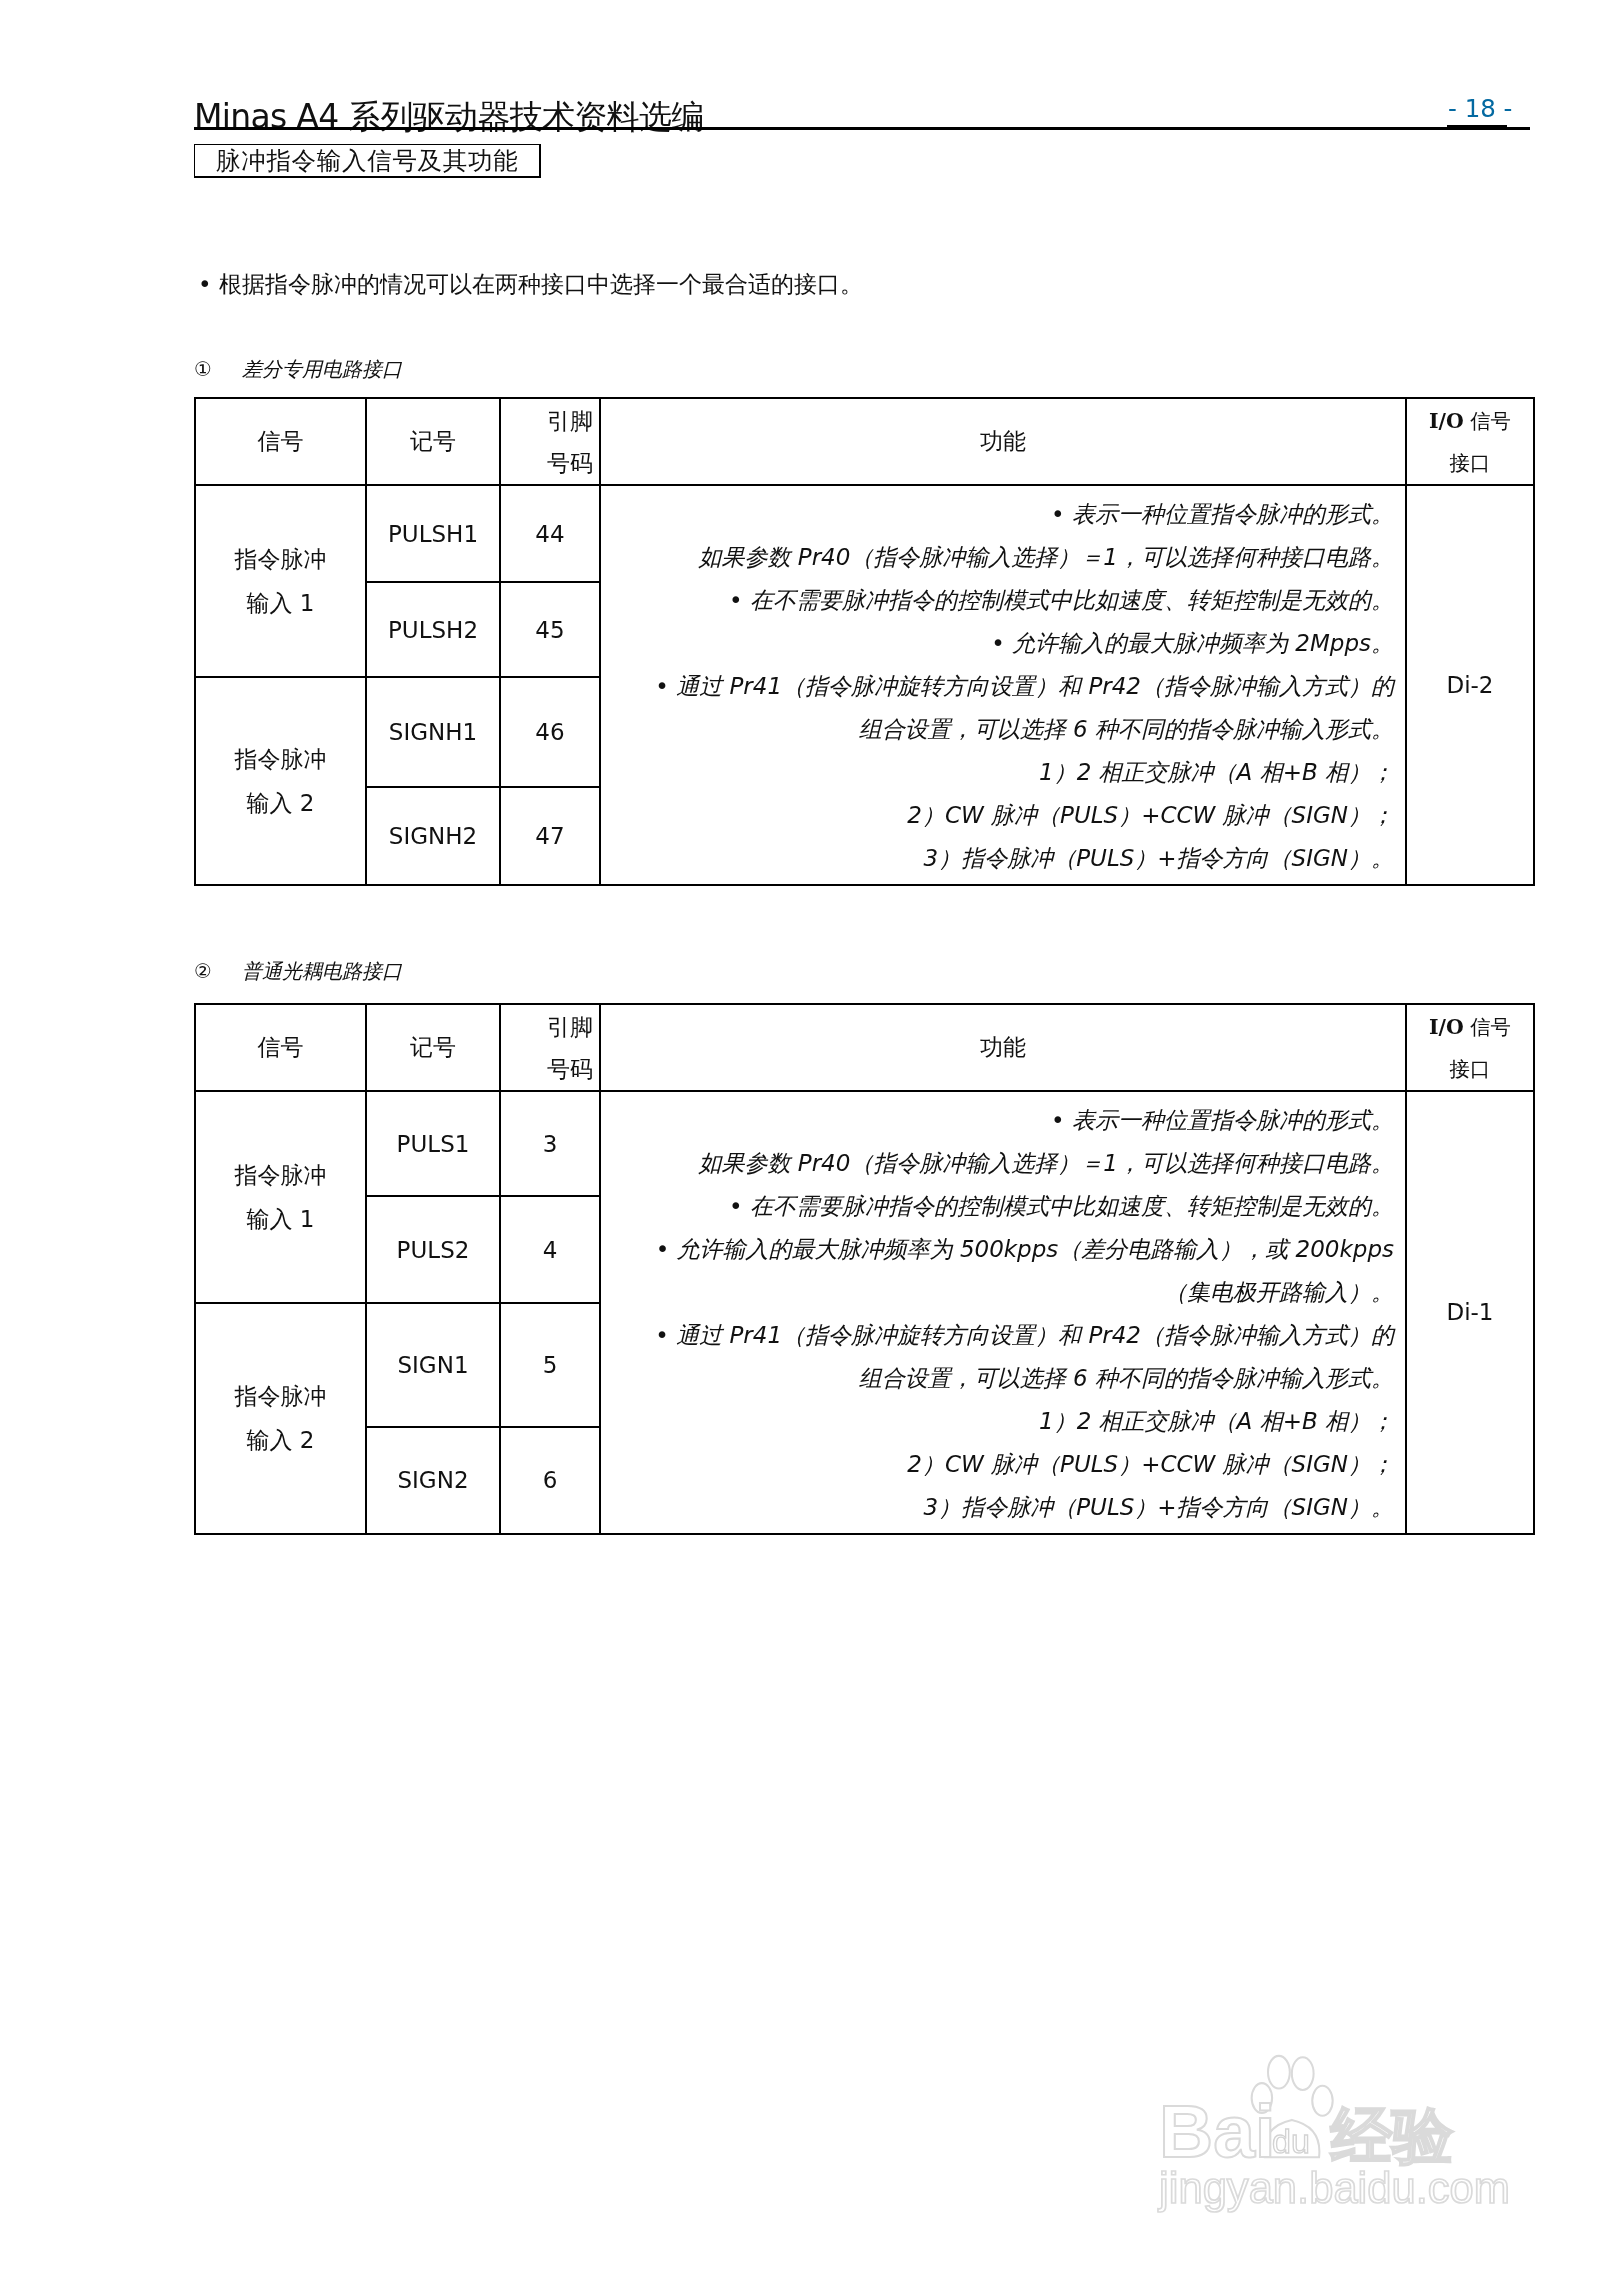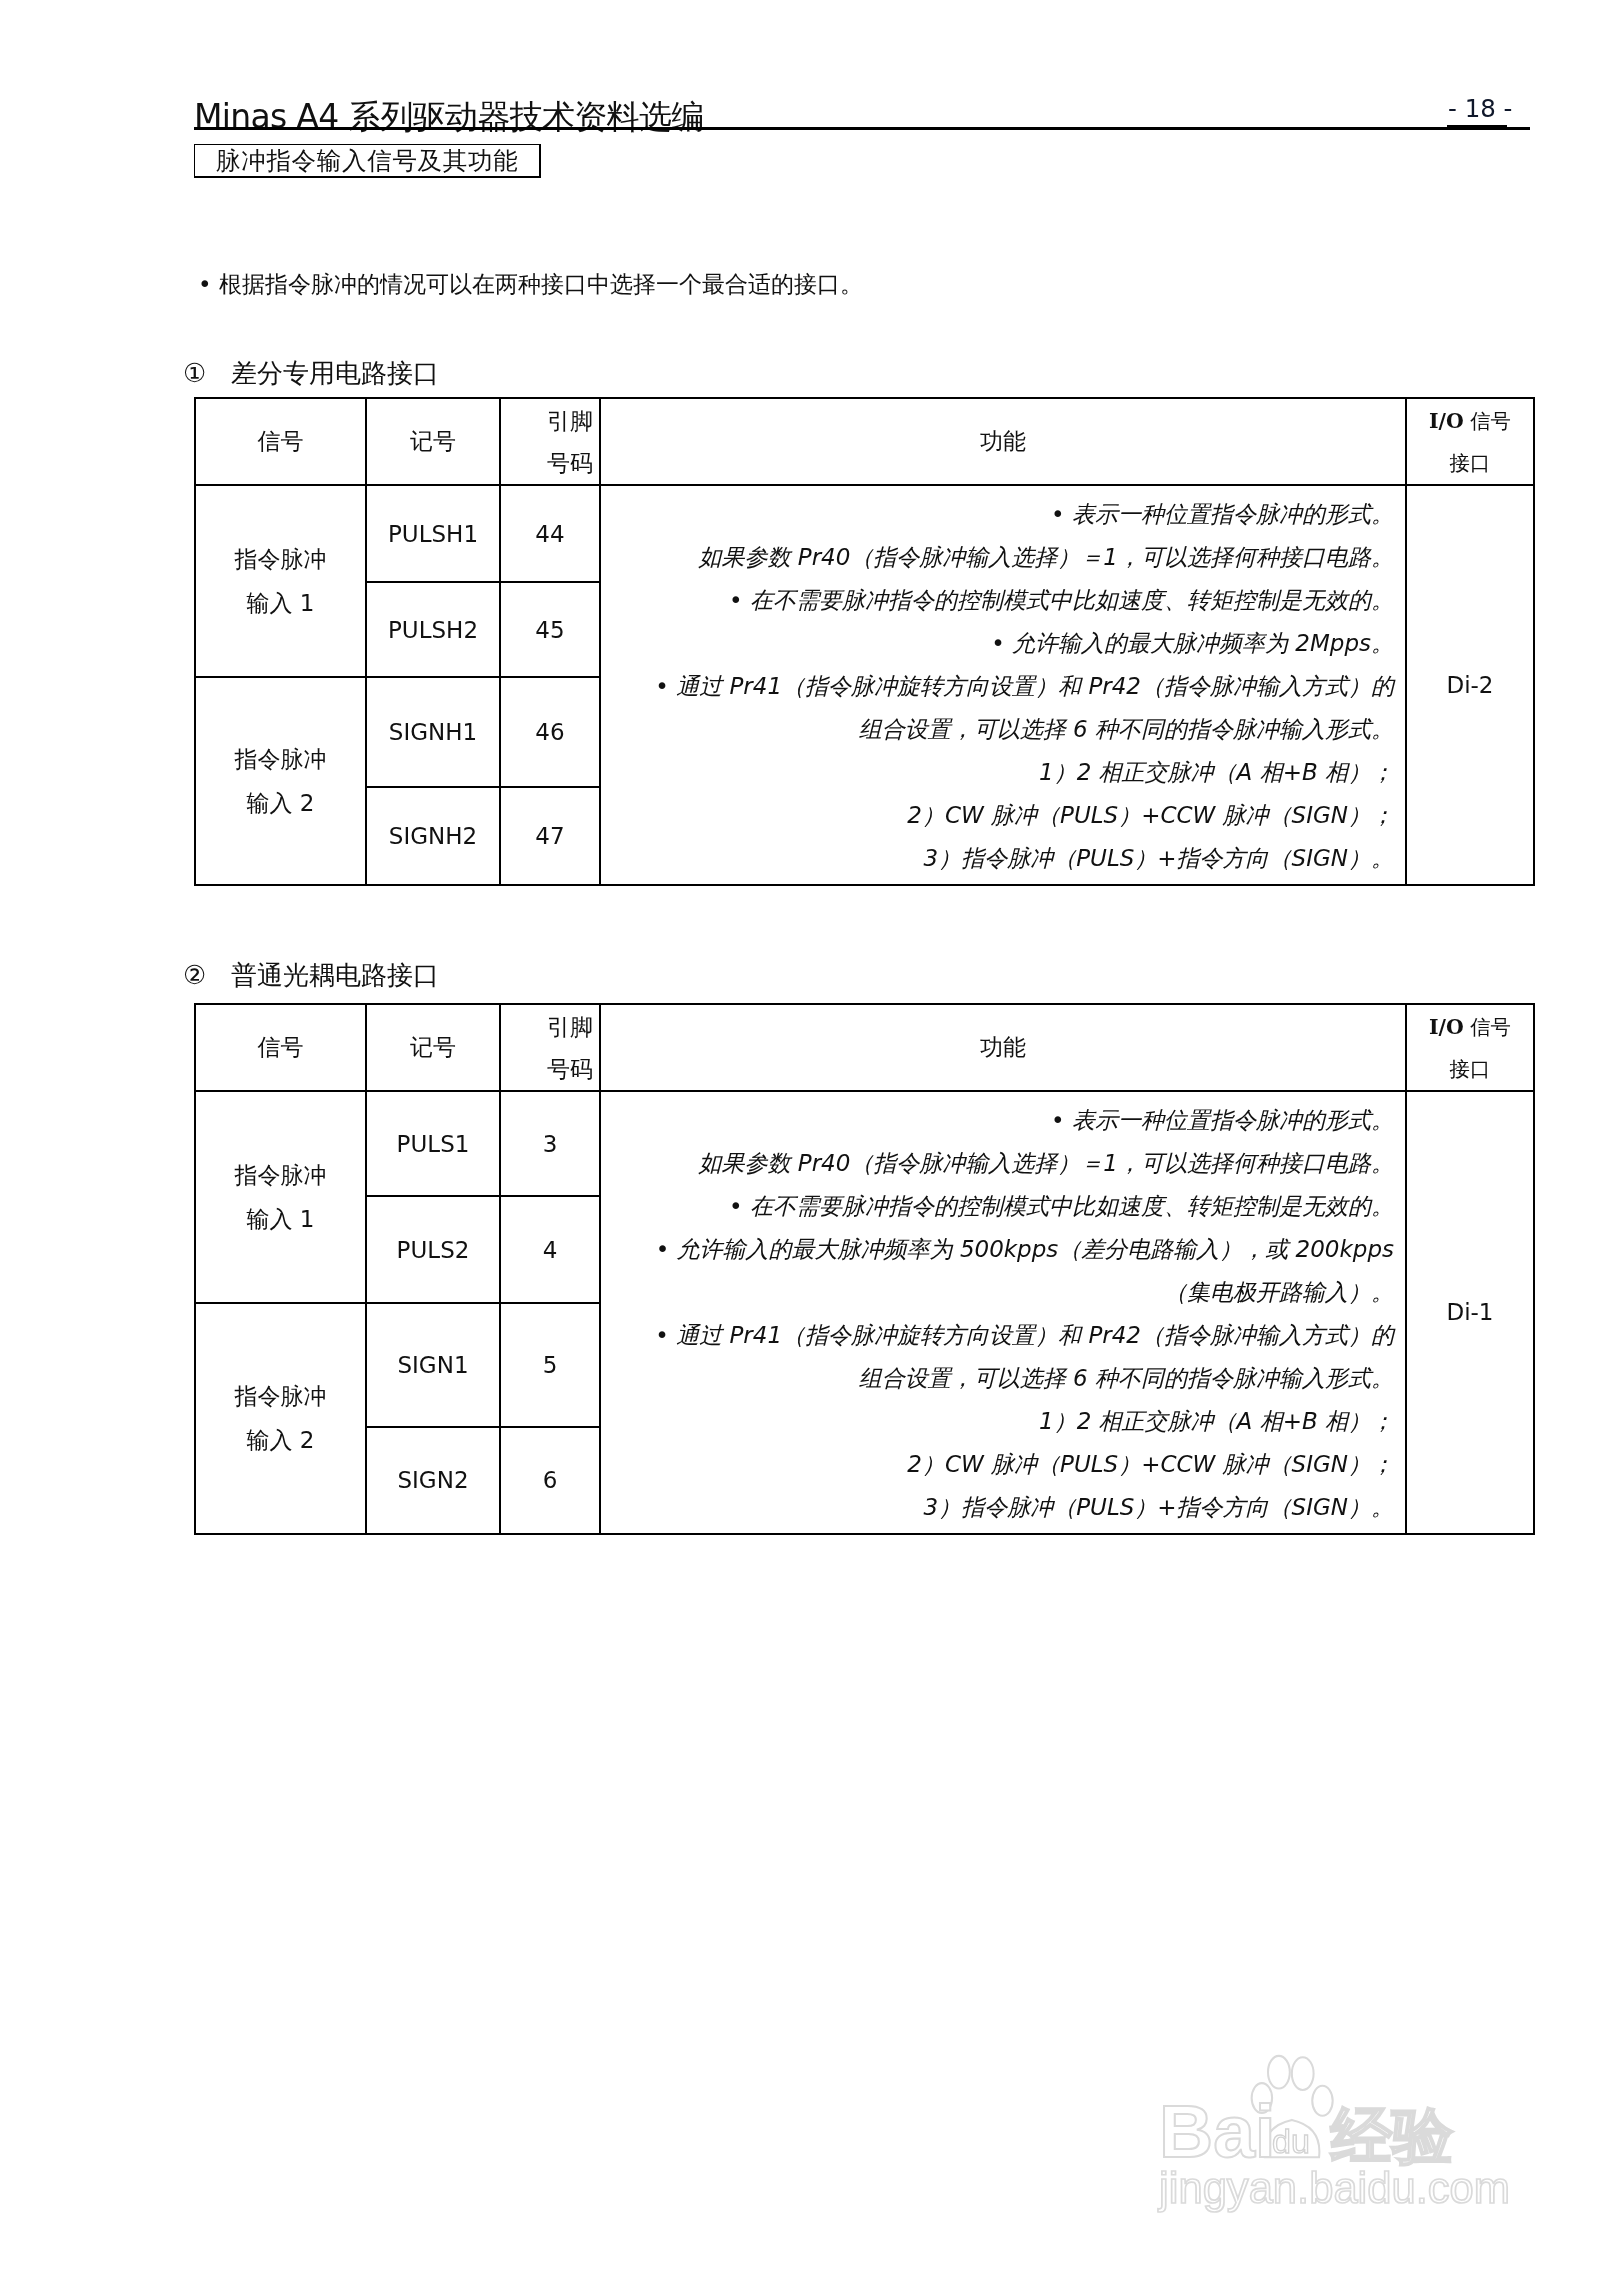--- a/index.html
+++ b/index.html
@@ -1,27 +1,27 @@
 <!DOCTYPE html>
 <html style="font-size:11px"><head>
 <meta charset="utf-8">
 <style>
   html, body { margin: 0; padding: 0; background: #ffffff; }
   body { width: 1622px; height: 2295px; position: relative; overflow: hidden;
          font-family: "DejaVu Sans", "Liberation Sans", sans-serif; color: #111; }
   .abs { position: absolute; }
   .hdr-title { left: 194px; top: 95px; font-size: 33px; letter-spacing: -0.7px; color:#111; }
-  .hdr-page { left: 1448px; top: 94px; font-size: 24.5px; color:#0f172a; }
+  .hdr-page { left: 1448px; top: 94px; font-size: 24.5px; color:#0369a1; }
   .hdr-rule { left: 194px; top: 127px; width: 1336px; height: 2.7px; background:#000; }
   .hdr-rule2 { left: 1447px; top: 125px; width: 60px; height: 2px; background:#000; }
   .sec-box { left: 194px; top: 144px; height: 31px; padding: 0 21px; border: 1.4px solid #000;
              border-bottom-width: 2px; border-right-width: 2px;
              font-size: 24.5px; line-height: 31px; letter-spacing: 0.7px; }
   .intro { left: 198px; top: 269px; font-size: 23px; }
-  .sub { left: 183px; top: 356px; font-size: 26px; }
+  .sub { left: 194px; top: 356px; font-size: 20px; font-style: italic; }
   .sub .num { display:inline-block; width: 48px; }
   table.sig { position: absolute; left: 194px; border-collapse: collapse; width: 1340px; table-layout: fixed; }
   table.sig td { border: 2px solid #000; text-align: center; vertical-align: middle; font-size: 23px; padding: 0; }
   table.sig td.func { text-align: right; vertical-align: top; padding: 6.8px 11px 4.1px 12.3px; font-style: italic; }
   table.sig td.func div { font-size: 23px; line-height: 43px; white-space: nowrap; }
   table.sig td.func div.ind { padding-left: 17.7px; }
   td .hdr2 { line-height: 42px; padding-left: 40px; }
   .io-hdr { font-size: 20.4px; line-height: 42px; }
   .io-hdr b { font-family: "DejaVu Serif", serif; }
   .sigcell { line-height: 44px; }

